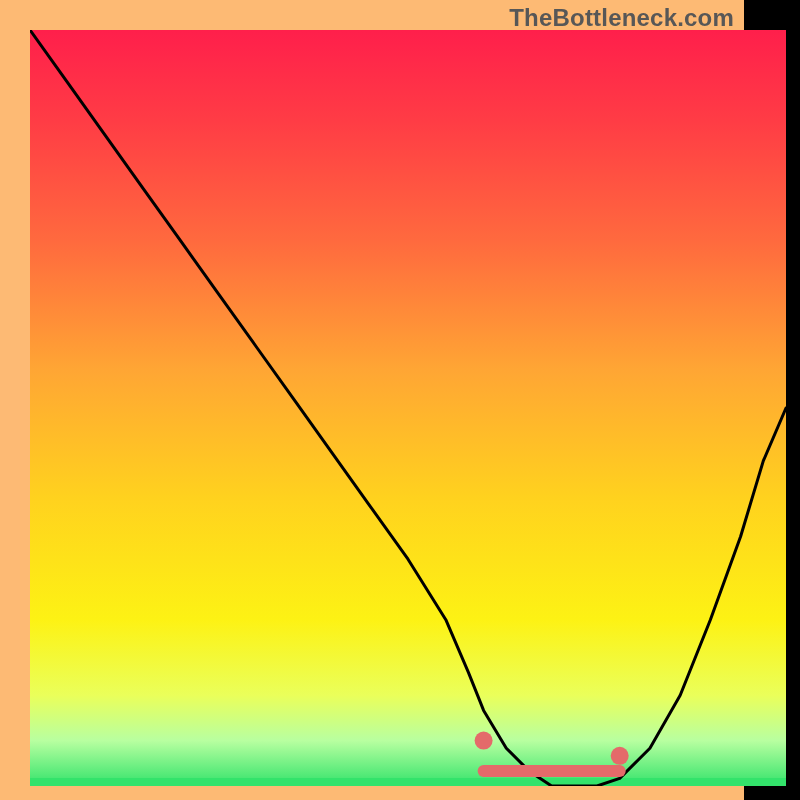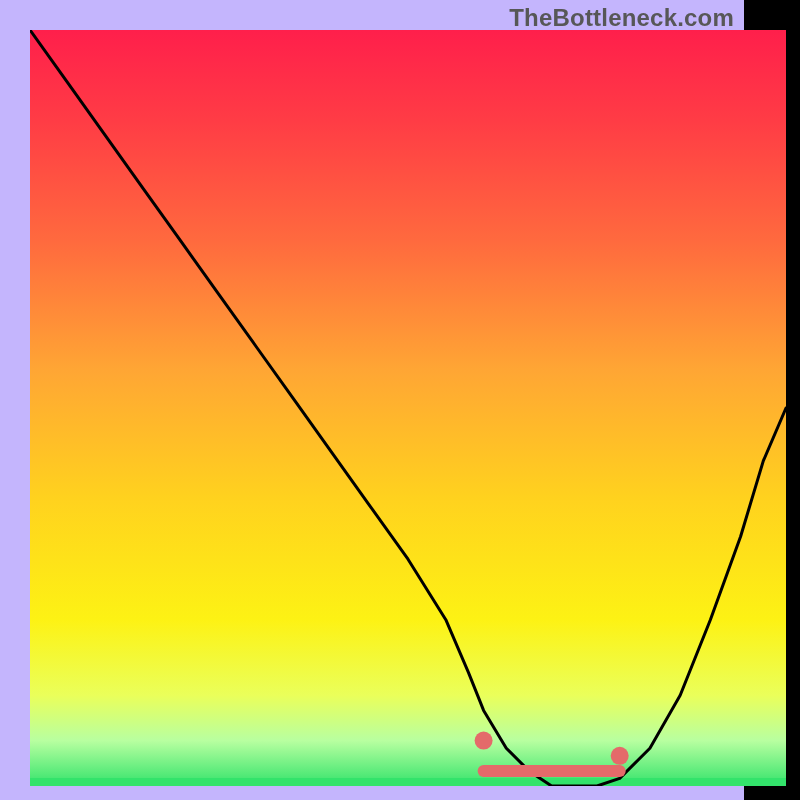--- a/index.html
+++ b/index.html
@@ -7,21 +7,21 @@
     padding: 0;
     width: 800px;
     height: 800px;
     background: #000;
     overflow: hidden;
   }
   .frame {
     position: relative;
     width: 744px;
     height: 800px;
-    background: #c4b5fd;
+    background: #fdba74;
   }
   .watermark {
     position: absolute;
     top: 4px;
     right: 10px;
     color: #575757;
     font-family: Arial, Helvetica, sans-serif;
     font-size: 24px;
     font-weight: 600;
     letter-spacing: 0.2px;

